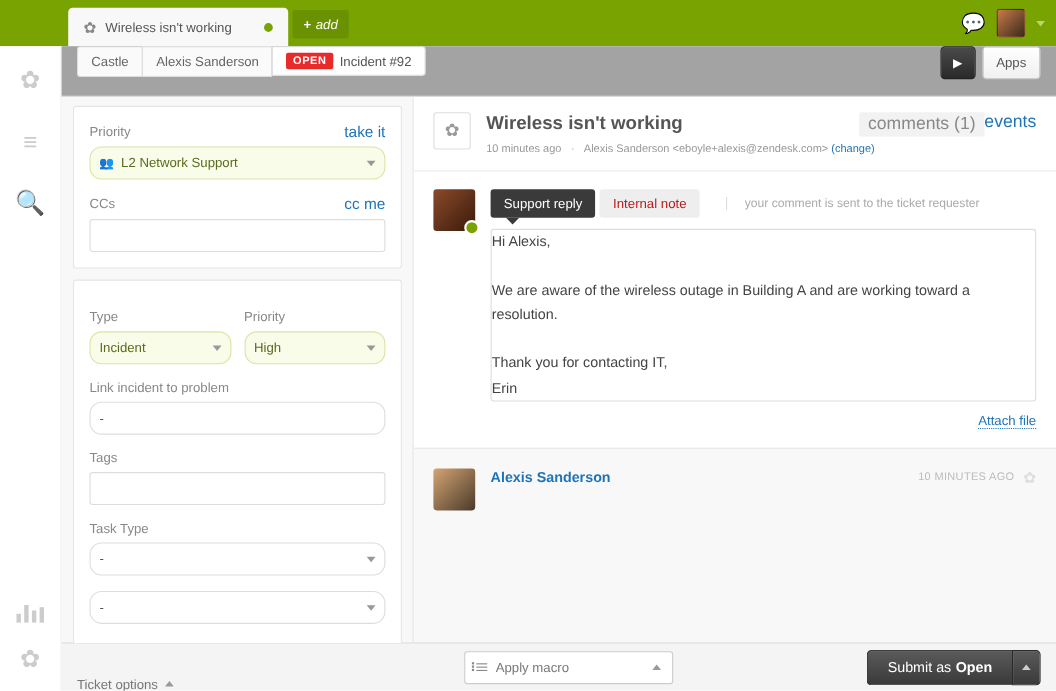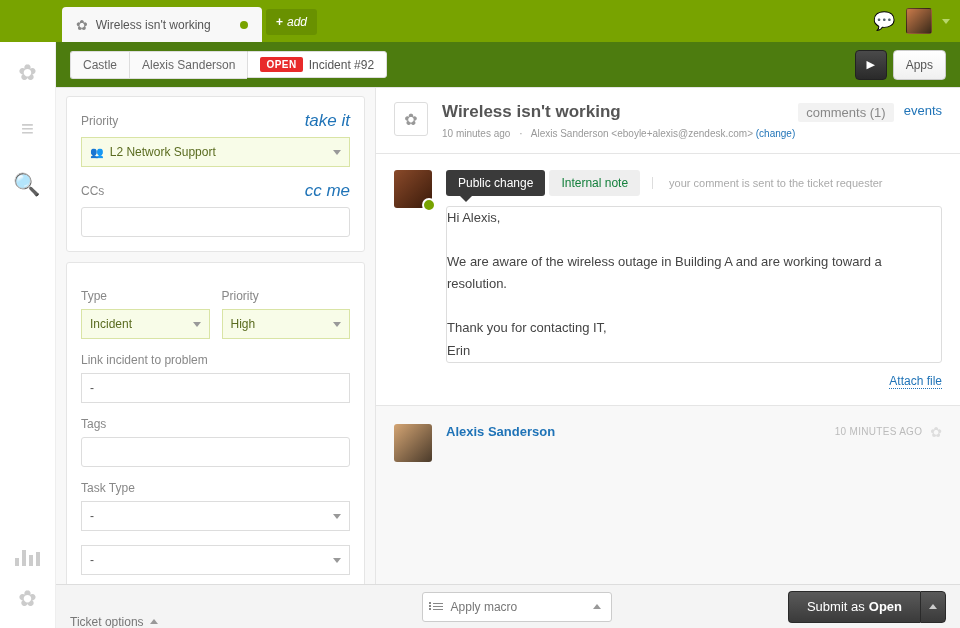--- a/index.html
+++ b/index.html
@@ -15,67 +15,67 @@
 .avatar-sm { width: 26px; height: 26px; border-radius: 3px; background: linear-gradient(135deg, #c97a4a, #3a2a1a); border: 1px solid rgba(0,0,0,0.2); }
 .dropdown-caret { width: 0; height: 0; border-left: 4px solid transparent; border-right: 4px solid transparent; border-top: 5px solid #b8d66b; }
 
 .left-rail { position: absolute; left: 0; top: 42px; bottom: 0; width: 56px; background: #fff; border-right: 1px solid #eee; display: flex; flex-direction: column; align-items: center; padding-top: 18px; gap: 30px; }
 .rail-icon { color: #ccc; font-size: 22px; cursor: pointer; }
 .rail-bottom { margin-top: auto; padding-bottom: 16px; display: flex; flex-direction: column; align-items: center; gap: 20px; }
 .rail-bars { display: flex; gap: 3px; align-items: flex-end; height: 20px; }
 .rail-bars span { width: 4px; background: #ccc; }
 
 .content { position: absolute; left: 56px; top: 42px; right: 0; bottom: 44px; background: #f8f8f8; display: flex; flex-direction: column; }
-.crumb-row { height: 46px; border-bottom: 1px solid #e5e5e5; display: flex; align-items: center; padding: 0 14px; gap: 0; background: #4d7c0f; }
+.crumb-row { height: 46px; border-bottom: 1px solid #e5e5e5; display: flex; align-items: flex-start; padding: 0 14px; gap: 0; background: #a3a3a3; }
 .crumb-item { padding: 6px 12px; font-size: 12px; color: #666; border: 1px solid #ddd; background: #fafafa; border-right: none; cursor: pointer; }
 .crumb-item:first-child { border-radius: 3px 0 0 3px; }
 .crumb-current { border: 1px solid #ddd; border-radius: 0 3px 3px 0; background: #fff; padding: 5px 12px; font-size: 12px; color: #555; display: flex; align-items: center; gap: 6px; }
 .open-badge { background: #e82a2a; color: #fff; font-size: 10px; font-weight: bold; padding: 2px 6px; border-radius: 2px; letter-spacing: 0.5px; }
 .crumb-right { margin-left: auto; display: flex; gap: 6px; }
 .play-btn { width: 32px; height: 30px; background: linear-gradient(#4a4a4a, #2a2a2a); border: 1px solid #222; border-radius: 4px; display: flex; align-items: center; justify-content: center; color: #fff; font-size: 11px; cursor: pointer; }
 .apps-btn { height: 30px; padding: 0 12px; background: linear-gradient(#fff, #f0f0f0); border: 1px solid #ccc; border-radius: 4px; font-size: 12px; color: #555; cursor: pointer; display: flex; align-items: center; }
 
 .body-row { flex: 1; display: flex; overflow: hidden; }
 .sidebar { width: 320px; border-right: 1px solid #e5e5e5; overflow-y: auto; padding: 8px 10px; }
 .panel { background: #fff; border: 1px solid #e5e5e5; border-radius: 3px; padding: 14px; margin-bottom: 10px; }
 .field-row { display: flex; justify-content: space-between; align-items: center; margin-bottom: 6px; }
 .field-label { font-size: 12px; color: #888; }
-.field-link { font-size: 17px; color: #1f73b7; cursor: pointer; font-style: italic; }
-.sel { width: 100%; height: 30px; border: 1px solid #ddd; border-radius: 0; background: #fff; padding: 0 8px; font-size: 12px; color: #555; display: flex; align-items: center; justify-content: space-between; cursor: pointer; }
+.field-link { font-size: 14px; color: #1f73b7; cursor: pointer; }
+.sel { width: 100%; height: 30px; border: 1px solid #ddd; border-radius: 11px; background: #fff; padding: 0 8px; font-size: 12px; color: #555; display: flex; align-items: center; justify-content: space-between; cursor: pointer; }
 .sel.highlight { background: #f8fce8; border-color: #d9e4a5; color: #5a6b1f; }
 .sel .caret { width: 0; height: 0; border-left: 4px solid transparent; border-right: 4px solid transparent; border-top: 5px solid #999; }
 .sel-group-icon { margin-right: 6px; color: #8a9b4a; font-size: 11px; }
 .text-input { width: 100%; height: 30px; border: 1px solid #ddd; border-radius: 3px; padding: 0 8px; font-size: 12px; }
 .two-col { display: flex; gap: 12px; margin-top: 12px; }
 .two-col > div { flex: 1; }
 .panel .field-block { margin-bottom: 14px; }
 
 .main { flex: 1; overflow-y: auto; display: flex; flex-direction: column; }
 .ticket-header { background: #fff; border-bottom: 1px solid #e5e5e5; padding: 14px 18px; display: flex; gap: 14px; }
 .gear-box { width: 34px; height: 34px; border: 1px solid #ddd; border-radius: 3px; display: flex; align-items: center; justify-content: center; color: #999; font-size: 16px; cursor: pointer; flex-shrink: 0; }
 .ticket-titlewrap { flex: 1; }
 .ticket-title-row { display: flex; align-items: baseline; }
 .ticket-title { font-size: 17px; font-weight: bold; color: #555; }
-.ticket-links { margin-left: auto; font-size: 13px; display: flex; gap: 10px; }
+.ticket-links { margin-left: auto; font-size: 16px; display: flex; gap: 0; }
 .link-muted { color: #888; background: #f2f2f2; padding: 2px 8px; border-radius: 2px; cursor: pointer; }
 .link-blue { color: #1f73b7; cursor: pointer; }
 .ticket-meta { font-size: 10px; color: #999; margin-top: 6px; }
 .ticket-meta .dot { margin: 0 6px; }
 .ticket-meta .change { color: #1f73b7; cursor: pointer; }
 
 .compose { background: #fff; border-bottom: 1px solid #e5e5e5; padding: 16px 18px; display: flex; gap: 14px; }
 .avatar-md { width: 38px; height: 38px; border-radius: 3px; background: linear-gradient(135deg, #8a4a2a, #3a1a0a); position: relative; flex-shrink: 0; }
 .avatar-badge { position: absolute; bottom: -4px; right: -4px; width: 14px; height: 14px; border-radius: 50%; background: #78a300; border: 2px solid #fff; }
 .compose-body { flex: 1; }
 .reply-tabs { display: flex; align-items: center; gap: 4px; margin-bottom: 10px; position: relative; }
 .reply-tab { padding: 6px 12px; font-size: 12px; border-radius: 3px; cursor: pointer; }
 .reply-tab.active { background: #3a3a3a; color: #fff; position: relative; }
 .reply-tab.active::after { content: ''; position: absolute; bottom: -6px; left: 14px; width: 0; height: 0; border-left: 6px solid transparent; border-right: 6px solid transparent; border-top: 6px solid #3a3a3a; }
-.reply-tab.inactive { background: #eee; color: #15803d; }
-.reply-hint { font-size: 11px; color: #aaa; margin-left: 8px; border-left: 1px solid #ddd; padding-left: 16px; }
+.reply-tab.inactive { background: #eee; color: #b91c1c; }
+.reply-hint { font-size: 11px; color: #aaa; margin-left: 20px; border-left: 1px solid #ddd; padding-left: 16px; }
 .compose-box { border: 1px solid #ddd; border-radius: 3px; font-size: 13px; color: #444; line-height: 1.7; min-height: 150px; }
 .attach-row { text-align: right; margin-top: 8px; }
 .attach-link { font-size: 12px; color: #1f73b7; border-bottom: 1px dotted #1f73b7; cursor: pointer; }
 
 .comment { padding: 18px; display: flex; gap: 14px; }
 .avatar-c { width: 38px; height: 38px; border-radius: 3px; background: linear-gradient(135deg, #d4a574, #4a3a2a); flex-shrink: 0; }
 .comment-body { flex: 1; }
 .comment-head { display: flex; align-items: center; margin-bottom: 10px; }
 .comment-author { color: #1f73b7; font-size: 13px; font-weight: bold; cursor: pointer; }
 .comment-time { margin-left: auto; font-size: 10px; color: #bbb; letter-spacing: 0.3px; }
@@ -227,21 +227,21 @@
           </div>
         </div>
       </div>
 
       <div class="compose">
         <div class="avatar-md">
           <div class="avatar-badge"></div>
         </div>
         <div class="compose-body">
           <div class="reply-tabs">
-            <div class="reply-tab active">Public change</div>
+            <div class="reply-tab active">Support reply</div>
             <div class="reply-tab inactive">Internal note</div>
             <span class="reply-hint">your comment is sent to the ticket requester</span>
           </div>
           <div class="compose-box" style="white-space: pre-line">Hi Alexis,
 
 We are aware of the wireless outage in Building A and are working toward a resolution.
 
 Thank you for contacting IT,
 Erin</div>
           <div class="attach-row">

